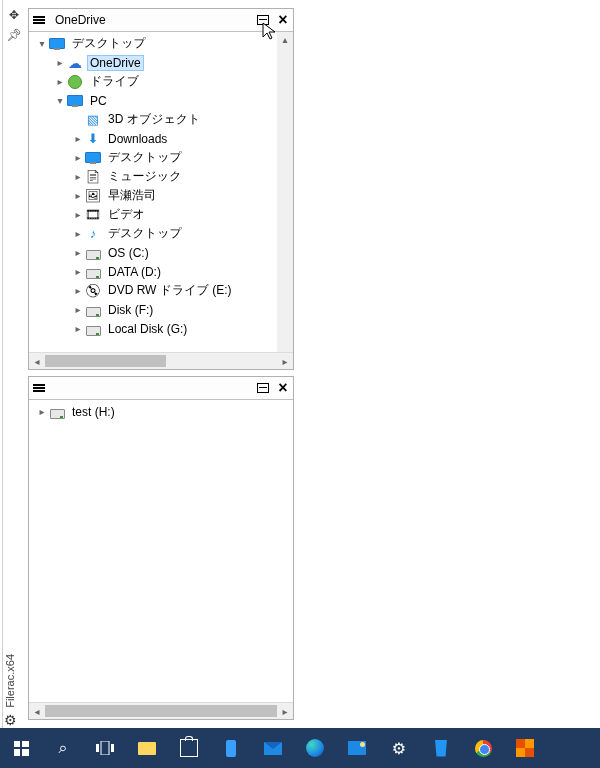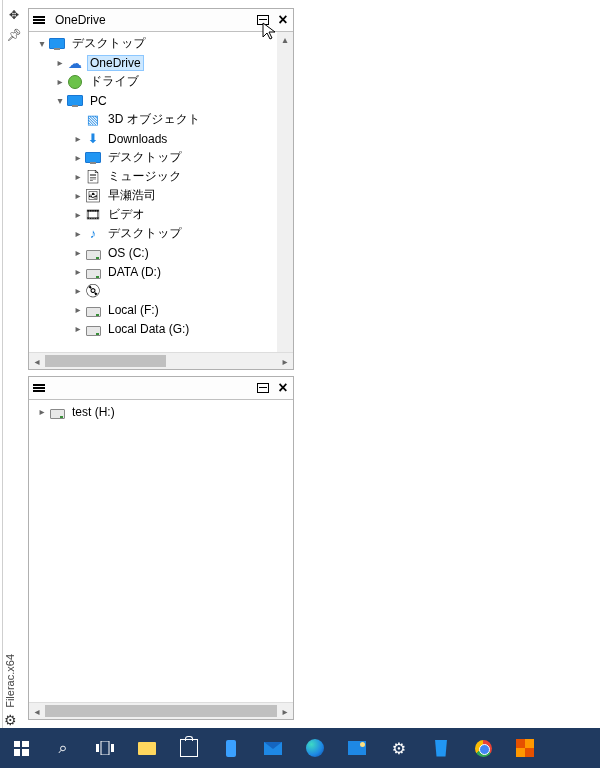--- a/index.html
+++ b/index.html
@@ -179,34 +179,35 @@
           <span class="ico">
             <div class="drive"></div>
           </span>
           <span class="label">DATA (D:)</span>
         </div>
         <div class="row" style="padding-left: 42px;">
           <span class="toggle ">▸</span>
           <span class="ico">
             <span>💿︎</span>
           </span>
-        </div>
-        <div class="row" style="padding-left: 42px;">
-          <span class="toggle ">▸</span>
-          <span class="ico">
-            <div class="drive"></div>
-          </span>
-          <span class="label">Local (F:)</span>
-        </div>
-        <div class="row" style="padding-left: 42px;">
-          <span class="toggle ">▸</span>
-          <span class="ico">
-            <div class="drive"></div>
-          </span>
-          <span class="label">Local Data (G:)</span>
+          <span class="label">DVD RW ドライブ (E:)</span>
+        </div>
+        <div class="row" style="padding-left: 42px;">
+          <span class="toggle ">▸</span>
+          <span class="ico">
+            <div class="drive"></div>
+          </span>
+          <span class="label">Disk (F:)</span>
+        </div>
+        <div class="row" style="padding-left: 42px;">
+          <span class="toggle ">▸</span>
+          <span class="ico">
+            <div class="drive"></div>
+          </span>
+          <span class="label">Local Disk (G:)</span>
         </div>
       </div>
     <div class="hscroll">
       <div class="arrow">◂</div>
       <div class="track">
           <div class="thumb" id="top-thumb" style="width: 52%;"></div>
         </div>
       <div class="arrow">▸</div>
     </div>
   </div>

